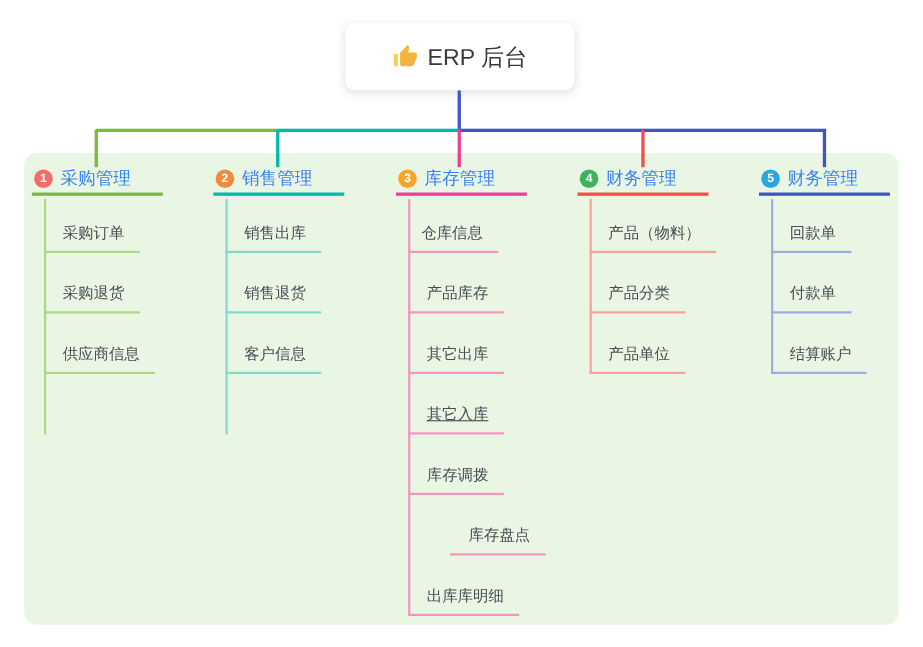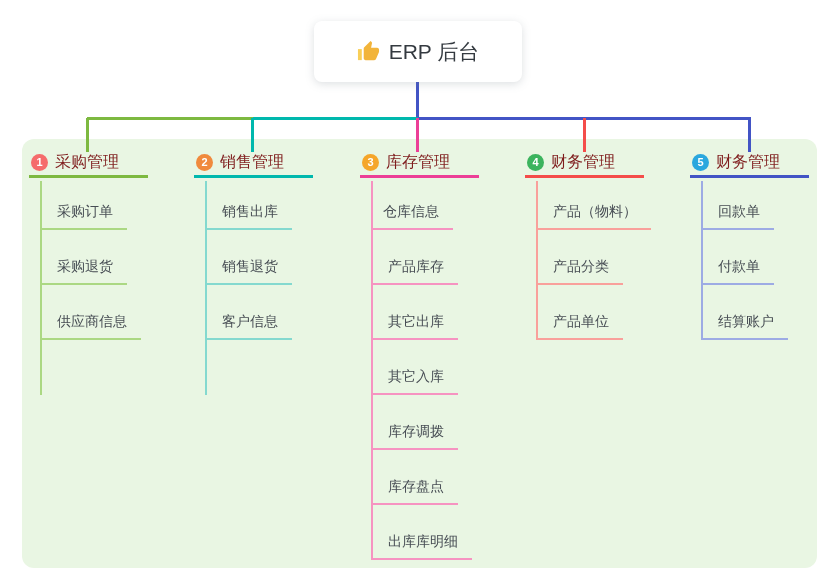--- a/index.html
+++ b/index.html
@@ -18,21 +18,21 @@
   .root-node .thumb{width:23px;height:23px;display:inline-flex;}
 
   .line{position:absolute;z-index:1;}
 
   .branch-title{position:absolute;top:149px;width:119px;height:29px;
                 display:flex;align-items:center;gap:7px;padding-left:2px;
                 box-sizing:border-box;z-index:3;}
   .badge{width:17px;height:17px;border-radius:50%;color:#fff;
          font-size:11px;font-weight:bold;line-height:17px;text-align:center;
          flex:0 0 17px;}
-  .branch-label{font-size:16px;color:#7f1d1d;white-space:nowrap;}
+  .branch-label{font-size:16px;color:#3b82f6;white-space:nowrap;}
 
   .child-col{position:absolute;top:175px;z-index:2;}
   .child-row{height:55px;display:flex;align-items:flex-end;}
   .child-pill{display:inline-block;white-space:nowrap;
               padding:0 14px 7px 17px;font-size:14px;color:#474d54;}
 </style>
 </head>
 <body>
 
 <div class="stage">
@@ -105,27 +105,27 @@
         <div class="child-row">
           <span class="child-pill" style="border-bottom: 2px solid rgb(246, 147, 193); padding-left: 12px;">仓库信息</span>
         </div>
         <div class="child-row">
           <span class="child-pill" style="border-bottom: 2px solid rgb(246, 147, 193);">产品库存</span>
         </div>
         <div class="child-row">
           <span class="child-pill" style="border-bottom: 2px solid rgb(246, 147, 193);">其它出库</span>
         </div>
         <div class="child-row">
-          <span class="child-pill" style="border-bottom: 2px solid rgb(246, 147, 193);">其它入库</span>
+          <span class="child-pill" style="border-bottom: 2px solid rgb(246, 147, 193); text-decoration: underline;">其它入库</span>
         </div>
         <div class="child-row">
           <span class="child-pill" style="border-bottom: 2px solid rgb(246, 147, 193);">库存调拨</span>
         </div>
         <div class="child-row">
-          <span class="child-pill" style="border-bottom: 2px solid rgb(246, 147, 193);">库存盘点</span>
+          <span class="child-pill" style="border-bottom: 2px solid rgb(246, 147, 193); margin-left: 38px;">库存盘点</span>
         </div>
         <div class="child-row">
           <span class="child-pill" style="border-bottom: 2px solid rgb(246, 147, 193); text-align: right;">出库库明细</span>
         </div>
       </div>
       <div class="branch-title" style="left: 525px; border-bottom: 3px solid rgb(244, 77, 74);">
         <span class="badge" style="background: rgb(60, 180, 94);">4</span>
         <span class="branch-label">财务管理</span>
       </div>
       <div class="child-col" style="left: 536px;">

